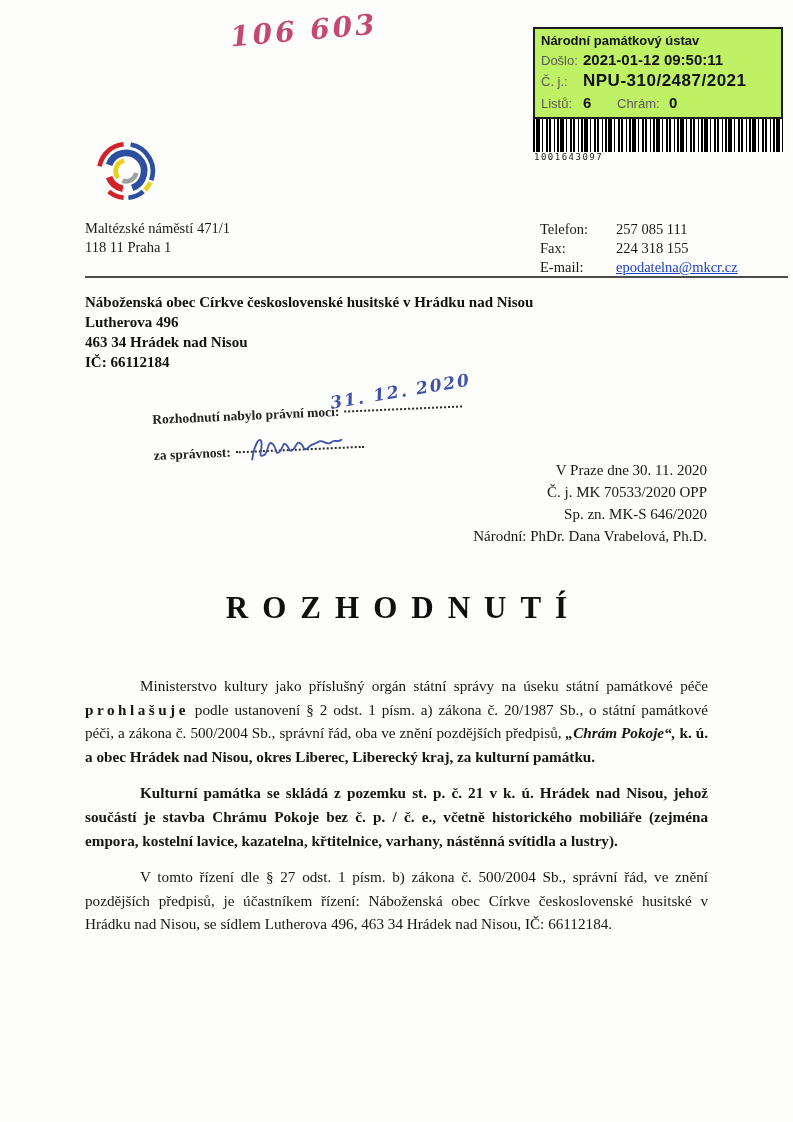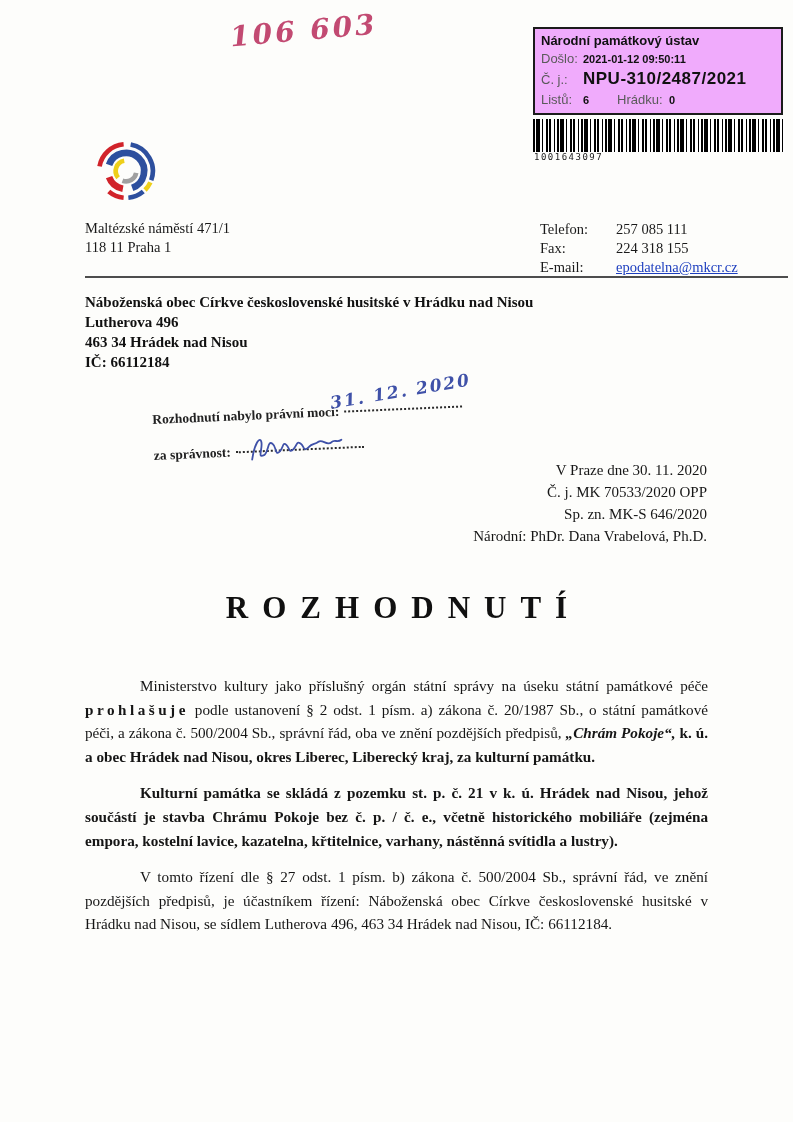--- a/index.html
+++ b/index.html
@@ -5,27 +5,27 @@
   html,body{margin:0;padding:0;background:#e8e8e8;}
   .page{position:relative;width:793px;height:1122px;background:#fdfdfb;
         font-family:"Liberation Serif",serif;color:#1a1a1a;overflow:hidden;
         box-shadow:0 0 4px rgba(0,0,0,.2);}
   
   .hand-number{position:absolute;left:230px;top:14px;font-size:28px;font-style:italic;
         color:#c24a72;transform:rotate(-5deg);letter-spacing:3px;
         font-family:"DejaVu Serif",serif;font-weight:bold;}
   
   .stamp{position:absolute;left:533px;top:27px;width:250px;box-sizing:border-box;
-        border:2px solid #1b1b1b;background:#f0abfc;padding:4px 6px 6px;
+        border:2px solid #1b1b1b;background:#bef264;padding:4px 6px 6px;
         font-family:"Liberation Sans",sans-serif;}
   .stamp-org{font-weight:bold;font-size:13px;color:#111;}
   .stamp-row{display:flex;align-items:baseline;margin-top:3px;}
   .s-label{color:#5a5a5a;font-size:13px;width:42px;flex:none;}
   .s-label.second{width:52px;}
-  .s-val{font-weight:bold;font-size:11px;color:#111;}
+  .s-val{font-weight:bold;font-size:15px;color:#111;}
   .s-val.big{font-size:17px;letter-spacing:.5px;}
   .s-val.num{width:34px;}
   
   .barcode{position:absolute;left:533px;top:119px;width:252px;height:33px;background:
     repeating-linear-gradient(90deg,#000 0 2px,#fff 2px 3px,#000 3px 7px,#fff 7px 9px,
     #000 9px 10px,#fff 10px 13px,#000 13px 15px,#fff 15px 16px,#000 16px 18px,
     #fff 18px 21px,#000 21px 22px,#fff 22px 24px);}
   .barcode-num{position:absolute;left:534px;top:152px;font-size:9px;letter-spacing:1.5px;
         font-family:"DejaVu Sans Mono",monospace;color:#222;}
   
@@ -79,21 +79,21 @@
       <span class="s-label">Došlo:</span>
       <span class="s-val">2021-01-12 09:50:11</span>
     </div>
     <div class="stamp-row">
       <span class="s-label">Č. j.:</span>
       <span class="s-val big">NPU-310/2487/2021</span>
     </div>
     <div class="stamp-row">
       <span class="s-label">Listů:</span>
       <span class="s-val num">6</span>
-      <span class="s-label second">Hrádku:</span>
+      <span class="s-label second">Chrám:</span>
       <span class="s-val">0</span>
     </div>
   </div>
 
   <div class="barcode"></div>
   <div class="barcode-num">1001643097</div>
 
   <svg class="logo" width="62" height="62" viewBox="0 0 60 60" fill="none">
 
     <path d="M 4.4 25.5 A 26 26 0 0 1 27.7 4.1" stroke="#d1232a" stroke-width="4.5"></path>

